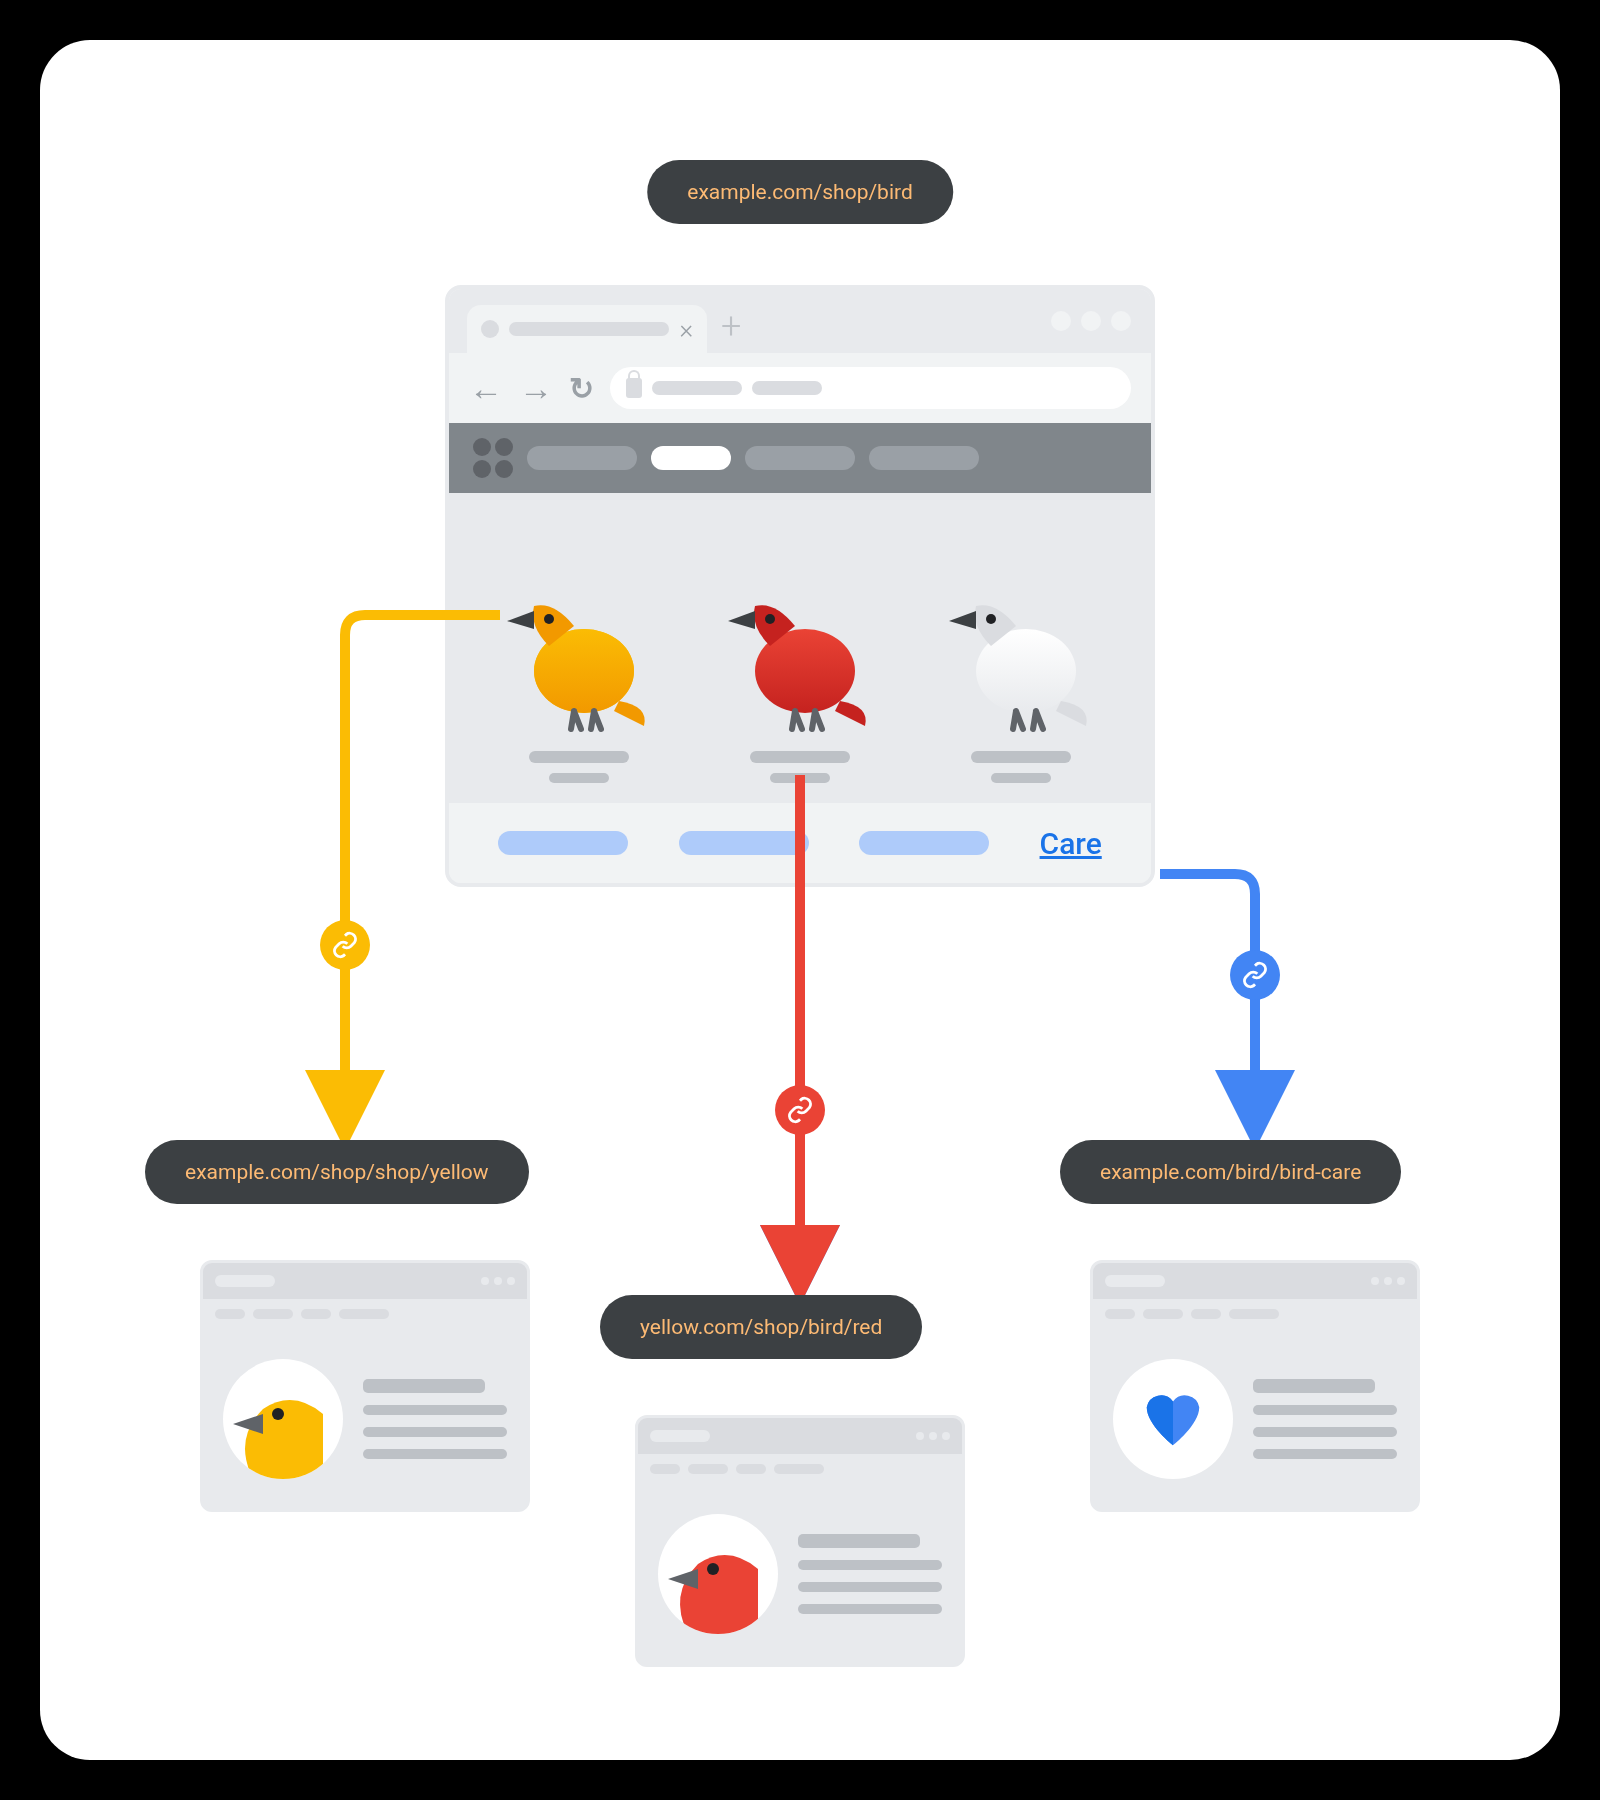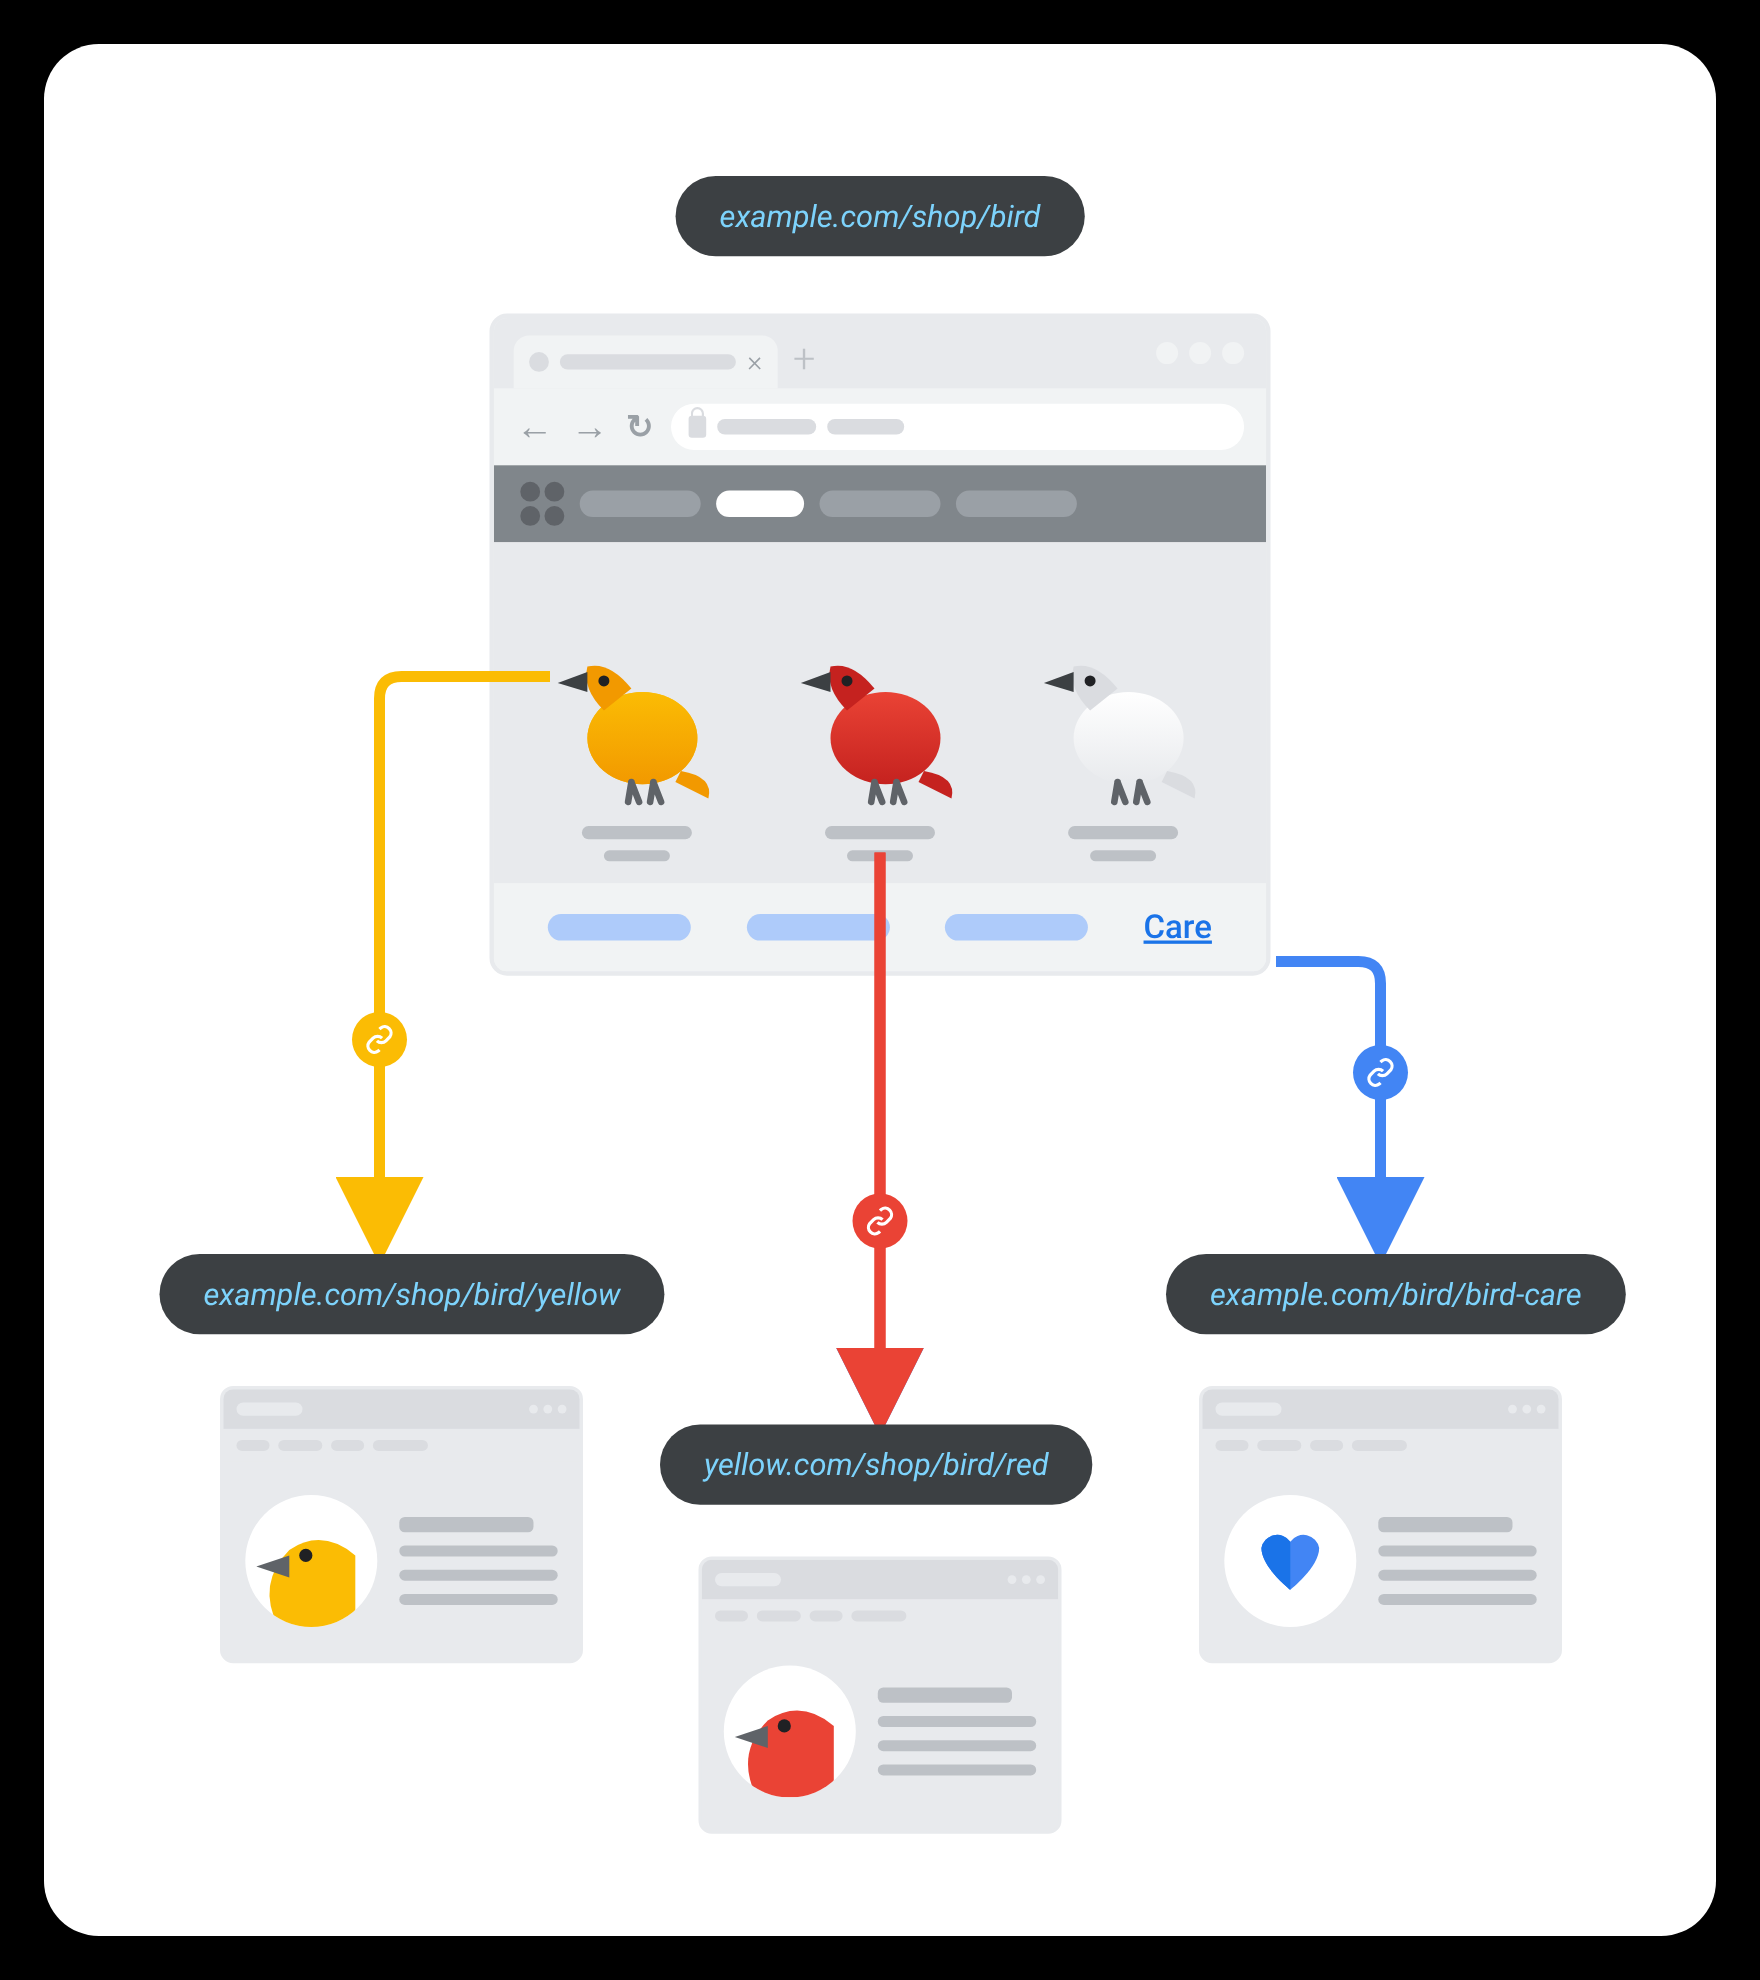--- a/index.html
+++ b/index.html
@@ -17,26 +17,25 @@
     height: 1720px;
     background: #fff;
     border-radius: 50px;
     position: relative;
   }
 
   
   .url-pill {
     position: absolute;
     background: #3c4043;
-    color: #7dd3fc;
-    font-size: 28px;
+    color: #fdba74;
+    font-size: 21px;
     padding: 20px 40px;
     border-radius: 999px;
     white-space: nowrap;
-    font-style: italic;
   }
 
   
   .browser {
     position: absolute;
     left: 405px;
     top: 245px;
     width: 710px;
     background: #f1f3f4;
     border: 4px solid #e8eaed;
@@ -332,21 +331,21 @@
         <path d="M14 11a5 5 0 0 0-7 0l-3 3a5 5 0 0 0 7 7l1-1"></path>
       </svg>
   </div>
   <div class="link-badge" style="background:#4285f4; left:1190px; top:910px;">
     <svg viewBox="0 0 24 24" fill="none" stroke="#fff" stroke-width="2.5">
         <path d="M10 13a5 5 0 0 0 7 0l3-3a5 5 0 0 0-7-7l-1 1"></path>
         <path d="M14 11a5 5 0 0 0-7 0l-3 3a5 5 0 0 0 7 7l1-1"></path>
       </svg>
   </div>
 
-  <div class="url-pill" style="left:105px; top:1100px;">example.com/shop/bird/yellow</div>
+  <div class="url-pill" style="left:105px; top:1100px;">example.com/shop/shop/yellow</div>
   <div class="url-pill" style="left:560px; top:1255px;">yellow.com/shop/bird/red</div>
   <div class="url-pill" style="left:1020px; top:1100px;">example.com/bird/bird-care</div>
 
   <div class="mini" style="left:160px; top:1220px;">
     <div class="mini-top">
         <div class="t"></div>
         <div class="dots">
           <div></div>
           <div></div>
           <div></div>

